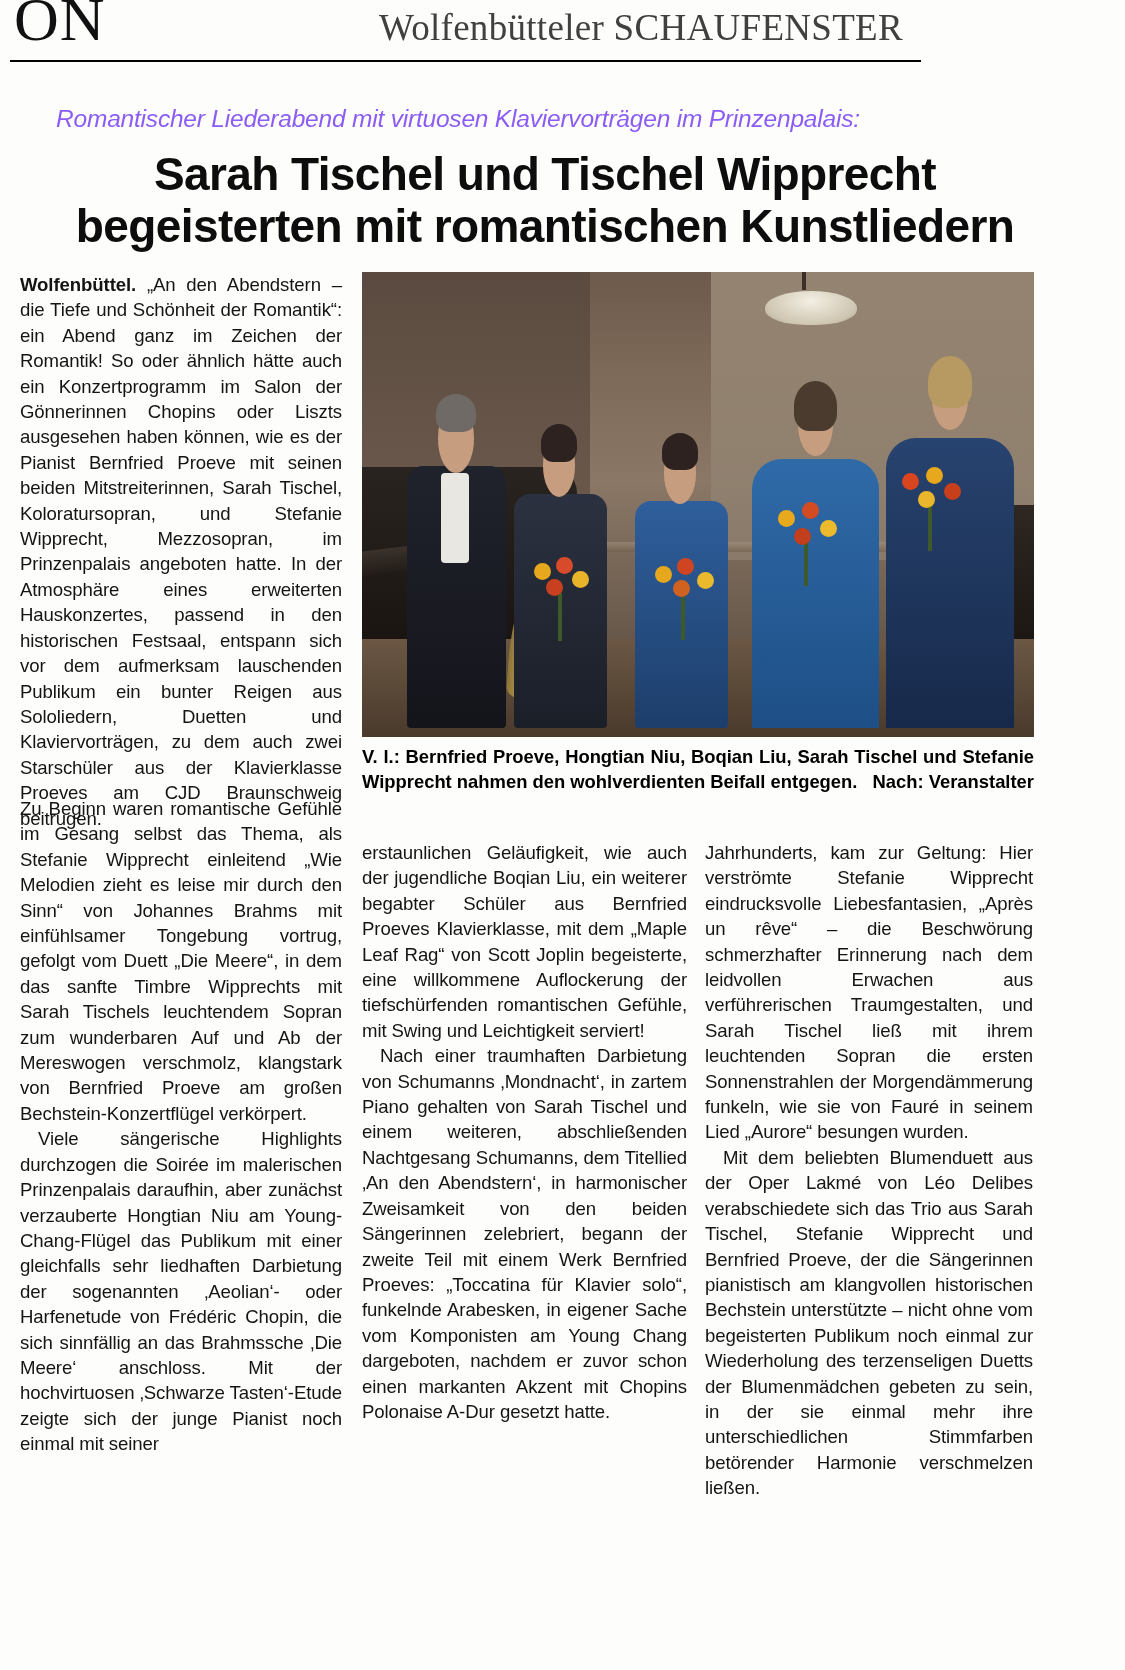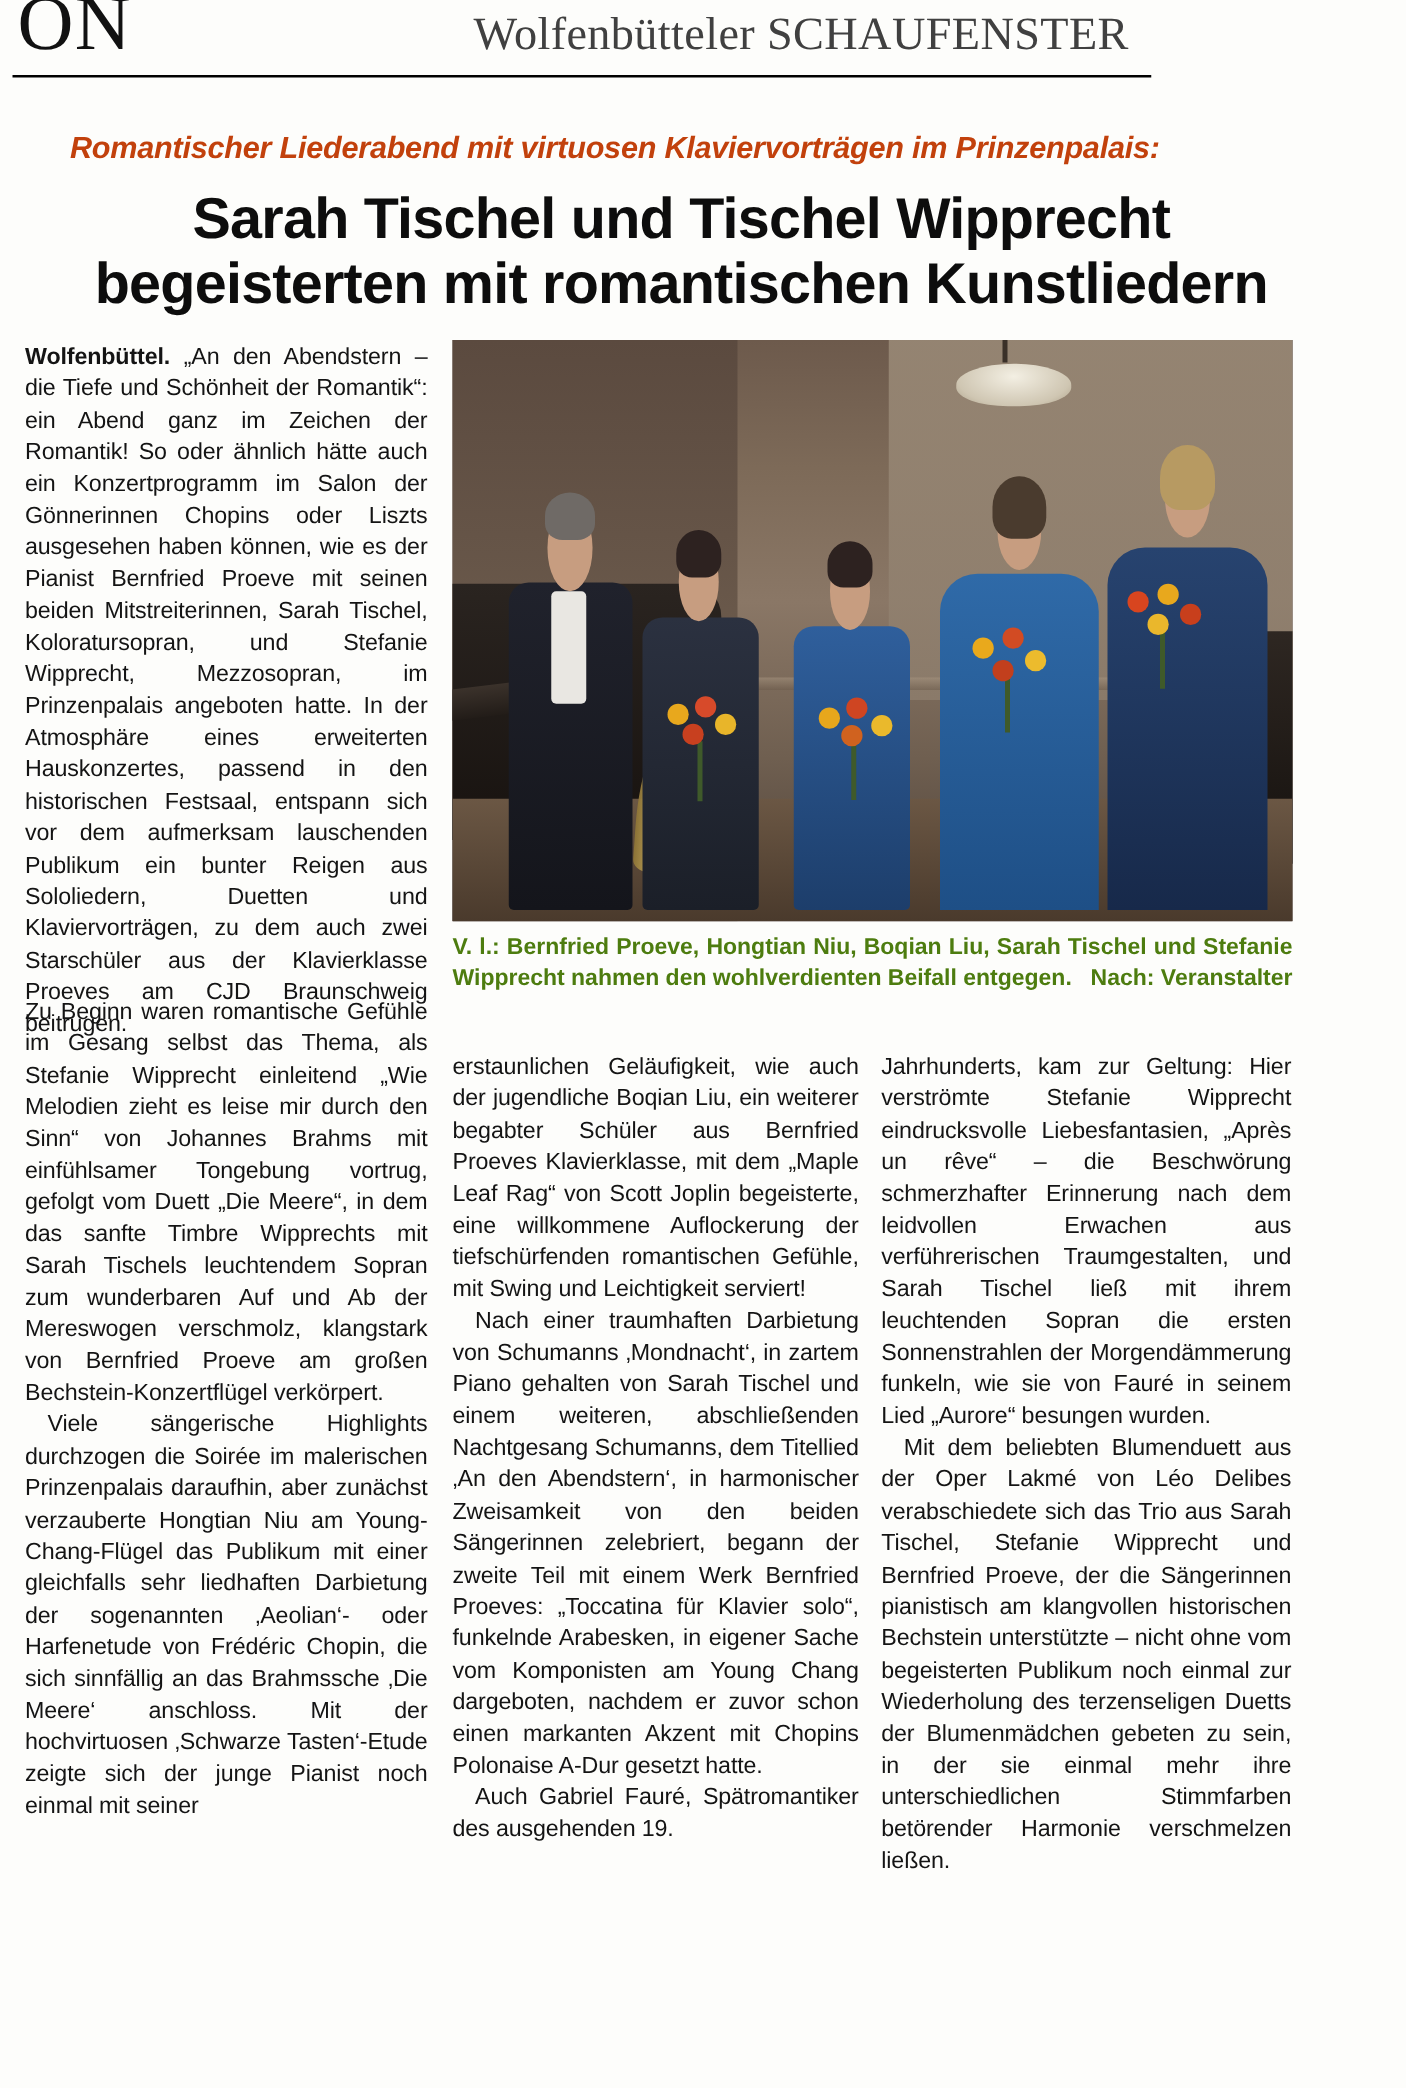--- a/index.html
+++ b/index.html
@@ -57,22 +57,22 @@
   }
 
   
   .kicker {
     position: absolute;
     left: 56px;
     top: 105px;
     width: 1010px;
     font-size: 24.5px;
     font-style: italic;
-    font-weight: bold;
-    color: #c2410c;
+    font-weight: normal;
+    color: #8b5cf6;
     letter-spacing: -0.2px;
   }
   .headline {
     position: absolute;
     left: 20px;
     top: 148px;
     width: 1050px;
     font-size: 46px;
     font-weight: bold;
     line-height: 52px;
@@ -209,21 +209,21 @@
 
   
   .caption {
     position: absolute;
     left: 362px;
     top: 745px;
     width: 672px;
     font-size: 18.4px;
     line-height: 24.5px;
     font-weight: bold;
-    color: #4d7c0f;
+    color: #000000;
     text-align: justify;
   }
   .caption .credit {
     float: right;
     text-align: right;
   }
 </style>
 </head>
 <body>
 
@@ -324,21 +324,20 @@
   </div>
 
   <div class="col" id="col1-lower">
     <p class="first">Zu Beginn waren romantische Gefühle im Gesang selbst das Thema, als Stefanie Wipprecht einleitend „Wie Melodien zieht es leise mir durch den Sinn“ von Johannes Brahms mit einfühlsamer Tongebung vortrug, gefolgt vom Duett „Die Meere“, in dem das sanfte Timbre Wipprechts mit Sarah Tischels leuchtendem Sopran zum wunderbaren Auf und Ab der Mereswogen verschmolz, klangstark von Bernfried Proeve am großen Bechstein-Konzertflügel verkörpert.</p>
     <p>Viele sängerische Highlights durchzogen die Soirée im malerischen Prinzenpalais daraufhin, aber zunächst verzauberte Hongtian Niu am Young-Chang-Flügel das Publikum mit einer gleichfalls sehr liedhaften Darbietung der sogenannten ‚Aeolian‘- oder Harfenetude von Frédéric Chopin, die sich sinnfällig an das Brahmssche ‚Die Meere‘ anschloss. Mit der hochvirtuosen ‚Schwarze Tasten‘-Etude zeigte sich der junge Pianist noch einmal mit seiner</p>
   </div>
 
   <div class="col" id="col2">
     <p class="first">erstaunlichen Geläufigkeit, wie auch der jugendliche Boqian Liu, ein weiterer begabter Schüler aus Bernfried Proeves Klavierklasse, mit dem „Maple Leaf Rag“ von Scott Joplin begeisterte, eine willkommene Auflockerung der tiefschürfenden romantischen Gefühle, mit Swing und Leichtigkeit serviert!</p>
     <p>Nach einer traumhaften Darbietung von Schumanns ‚Mondnacht‘, in zartem Piano gehalten von Sarah Tischel und einem weiteren, abschließenden Nachtgesang Schumanns, dem Titellied ‚An den Abendstern‘, in harmonischer Zweisamkeit von den beiden Sängerinnen zelebriert, begann der zweite Teil mit einem Werk Bernfried Proeves: „Toccatina für Klavier solo“, funkelnde Arabesken, in eigener Sache vom Komponisten am Young Chang dargeboten, nachdem er zuvor schon einen markanten Akzent mit Chopins Polonaise A-Dur gesetzt hatte.</p>
-    <p>Auch Gabriel Fauré, Spätromantiker des ausgehenden 19.</p>
   </div>
 
   <div class="col" id="col3">
     <p class="first">Jahrhunderts, kam zur Geltung: Hier verströmte Stefanie Wipprecht eindrucksvolle Liebesfantasien, „Après un rêve“ – die Beschwörung schmerzhafter Erinnerung nach dem leidvollen Erwachen aus verführerischen Traumgestalten, und Sarah Tischel ließ mit ihrem leuchtenden Sopran die ersten Sonnenstrahlen der Morgendämmerung funkeln, wie sie von Fauré in seinem Lied „Aurore“ besungen wurden.</p>
     <p>Mit dem beliebten Blumenduett aus der Oper Lakmé von Léo Delibes verabschiedete sich das Trio aus Sarah Tischel, Stefanie Wipprecht und Bernfried Proeve, der die Sängerinnen pianistisch am klangvollen historischen Bechstein unterstützte – nicht ohne vom begeisterten Publikum noch einmal zur Wiederholung des terzenseligen Duetts der Blumenmädchen gebeten zu sein, in der sie einmal mehr ihre unterschiedlichen Stimmfarben betörender Harmonie verschmelzen ließen.</p>
   </div>
 
 </div>
 
 </body></html>

